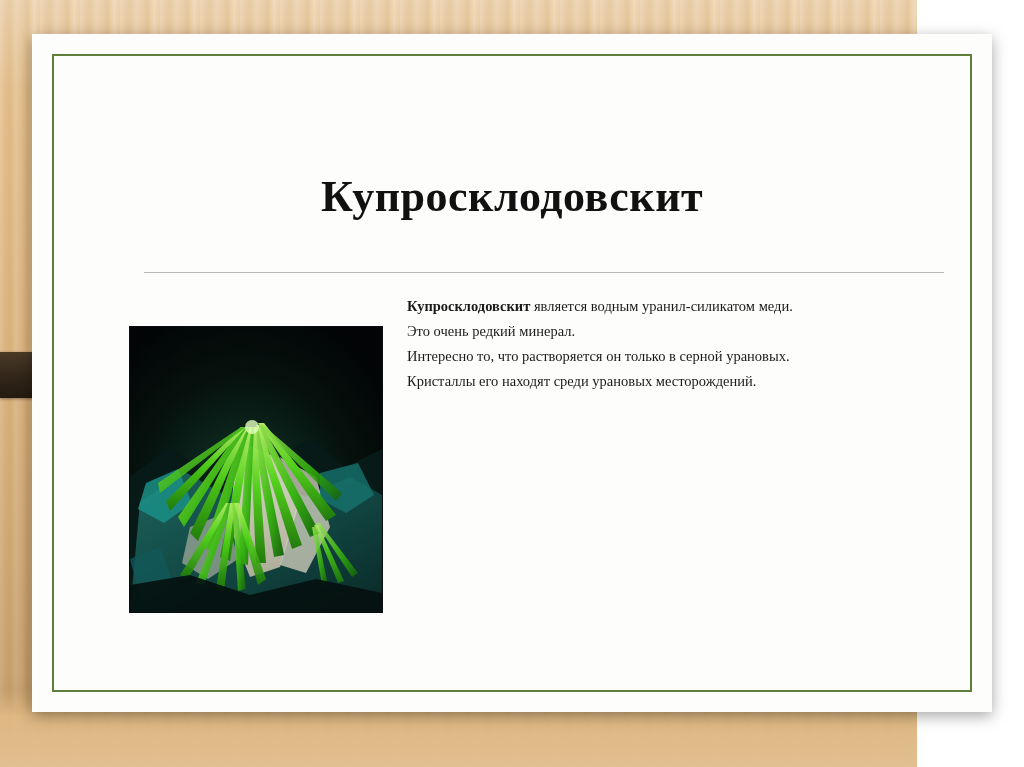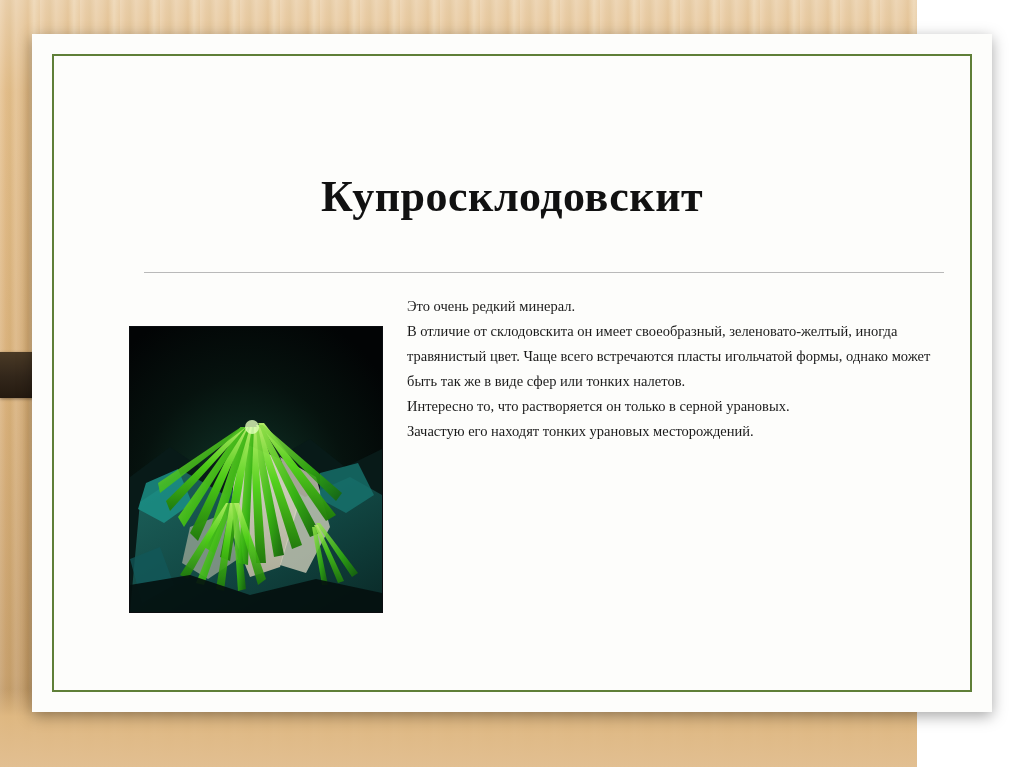--- a/index.html
+++ b/index.html
@@ -223,20 +223,22 @@
           <polygon points="182,200 186,200 198,258 192,258" fill="url(#greenBlade2)"></polygon>
         </g>
 
         <circle cx="122" cy="100" r="7" fill="#e4ffbc" opacity="0.8"></circle>
 
         <path d="M0 258 L60 248 L120 268 L186 252 L252 266 L252 285 L0 285 Z" fill="#04100e" opacity="0.9"></path>
       </svg>
     </div>
 
     <div class="body-text">
+      <p>
+        <span class="lead-term">Купросклодовскит</span><span> является водным уранил-силикатом меди.</span>
+      </p>
       <p>Это очень редкий минерал.</p>
-      <p>В отличие от склодовскита он имеет своеобразный, зеленовато-желтый, иногда травянистый цвет. Чаще всего встречаются пласты игольчатой формы, однако может быть так же в виде сфер или тонких налетов.</p>
       <p>Интересно то, что растворяется он только в серной урановых.</p>
-      <p>Зачастую его находят тонких урановых месторождений.</p>
+      <p>Кристаллы его находят среди урановых месторождений.</p>
     </div>
 
   </div>
 </div>
 
 </body></html>

